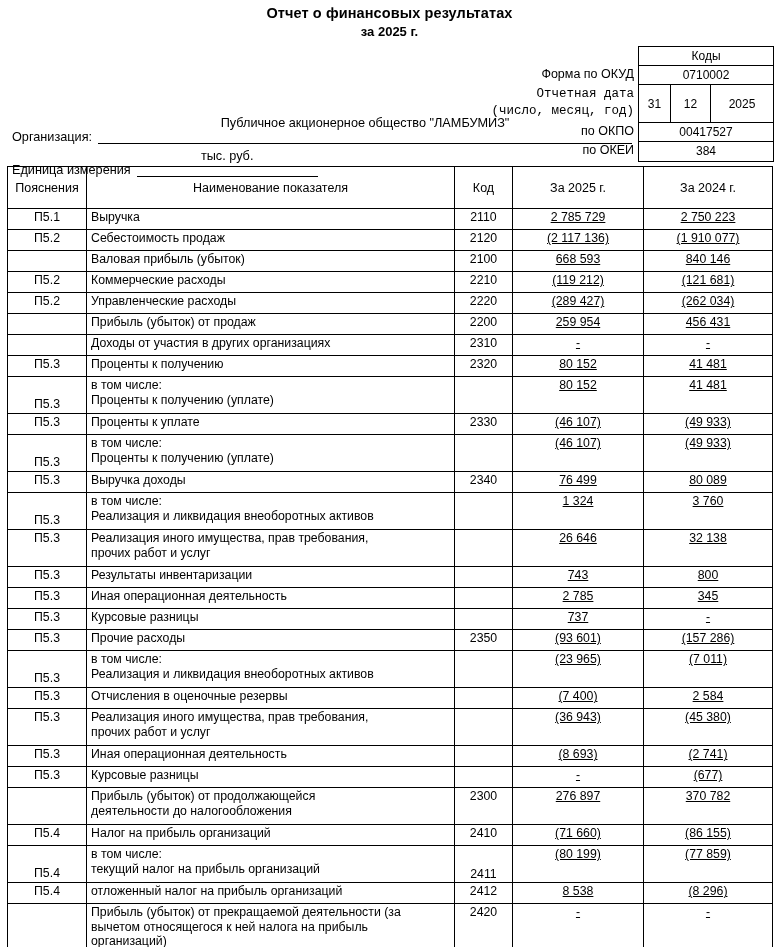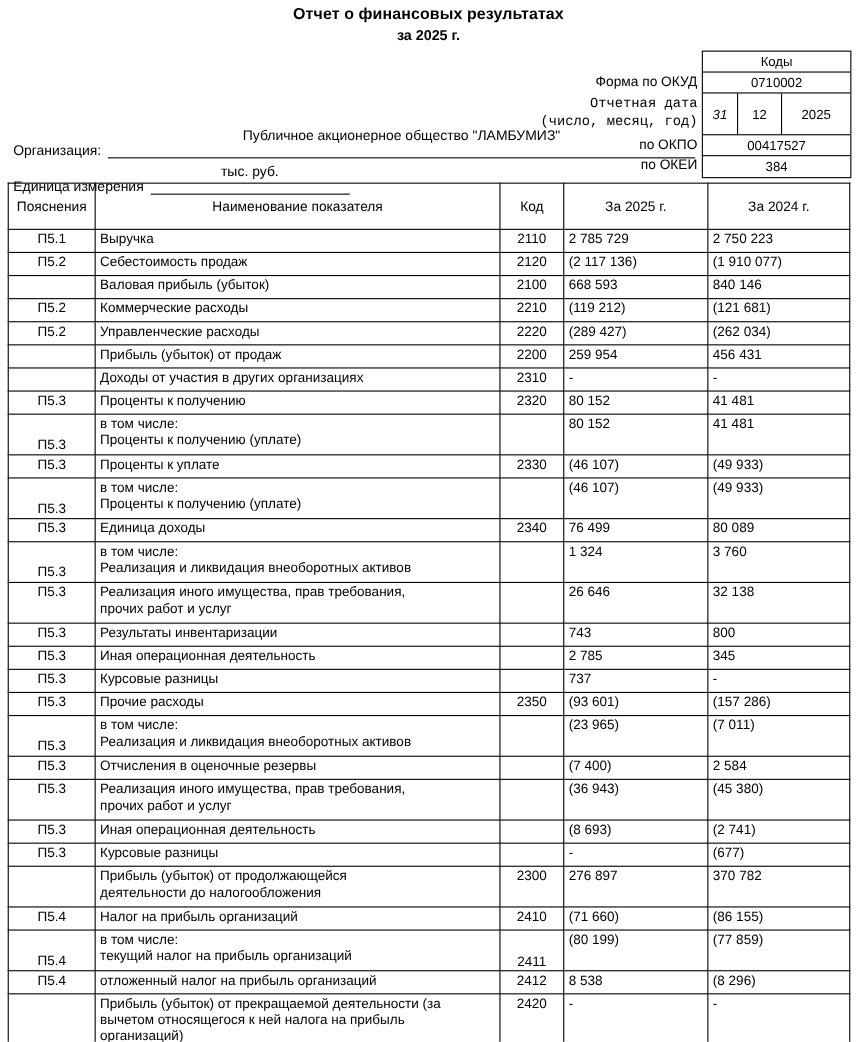--- a/index.html
+++ b/index.html
@@ -73,21 +73,21 @@
     display: flex;
   }
   .codes-row.date > div {
     flex: 1 1 0;
     text-align: center;
     border-right: 1.3px solid #000;
     box-sizing: border-box;
     line-height: 38px;
   }
   .codes-row.date > div:last-child { border-right: none; }
-  .codes-row.date > div.w-day { flex: 0 0 32px; font-style: italic; }
+  .codes-row.date > div.w-day { flex: 0 0 32px; }
   .codes-row.date > div.w-month { flex: 0 0 40px; }
 
   
   .code-labels {
     position: absolute;
     right: 145px;
     top: 19px;
     text-align: right;
     font-size: 12.5px;
     width: 320px;
@@ -156,21 +156,21 @@
   col.c-y2    { width: 129px; }
 
   td.expl {
     text-align: center;
     white-space: nowrap;
   }
   td.expl.bottom { vertical-align: bottom; padding-bottom: 2px; }
   td.name { text-align: left; }
   td.name.ind1 { }
   td.code { text-align: center; white-space: nowrap; }
-  td.val { text-align: left; white-space: nowrap; padding-right: 5px; }
+  td.val { text-align: center; white-space: nowrap; padding-right: 5px; text-decoration: underline; }
 
   tr.h1 td { height: 21px; }
   tr.h2 td { height: 37px; }
   tr.h3 td { height: 54px; }
 </style>
 </head>
 <body>
 
 <div class="page">
 
@@ -307,21 +307,21 @@
         </tr>
         <tr class="h2">
           <td class="expl bottom">П5.3</td>
           <td class="name ind1">в том числе:<br>Проценты к получению (уплате)</td>
           <td class="code"></td>
           <td class="val">(46 107)</td>
           <td class="val">(49 933)</td>
         </tr>
         <tr class="h1">
           <td class="expl">П5.3</td>
-          <td class="name">Единица доходы</td>
+          <td class="name">Выручка доходы</td>
           <td class="code">2340</td>
           <td class="val">76 499</td>
           <td class="val">80 089</td>
         </tr>
         <tr class="h2">
           <td class="expl bottom">П5.3</td>
           <td class="name ind1">в том числе:<br>Реализация и ликвидация внеоборотных активов</td>
           <td class="code"></td>
           <td class="val">1 324</td>
           <td class="val">3 760</td>

